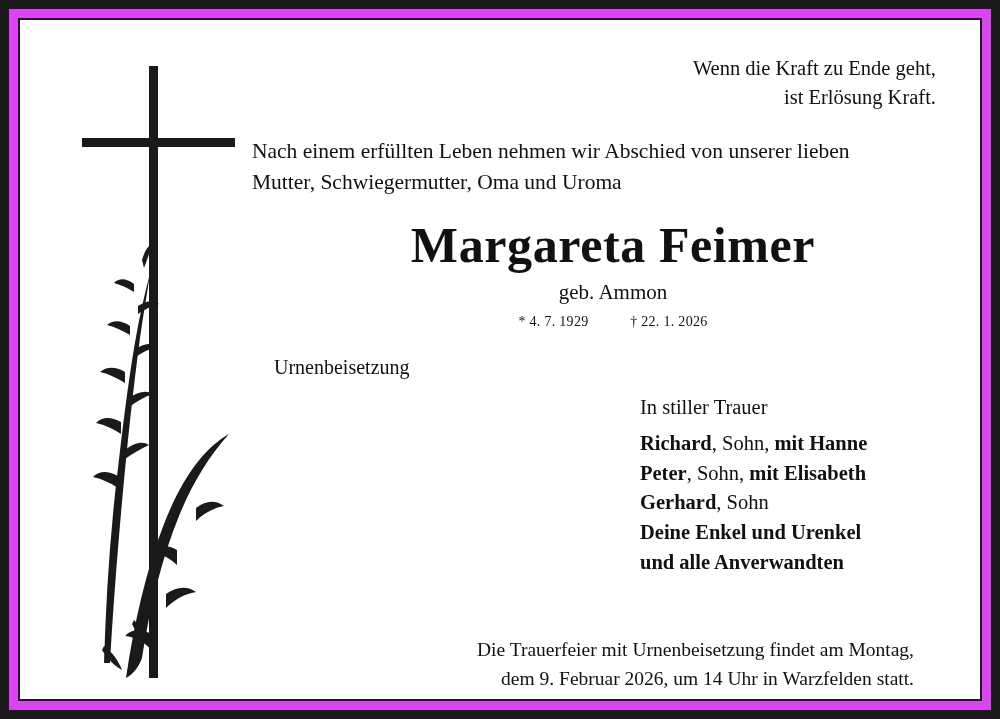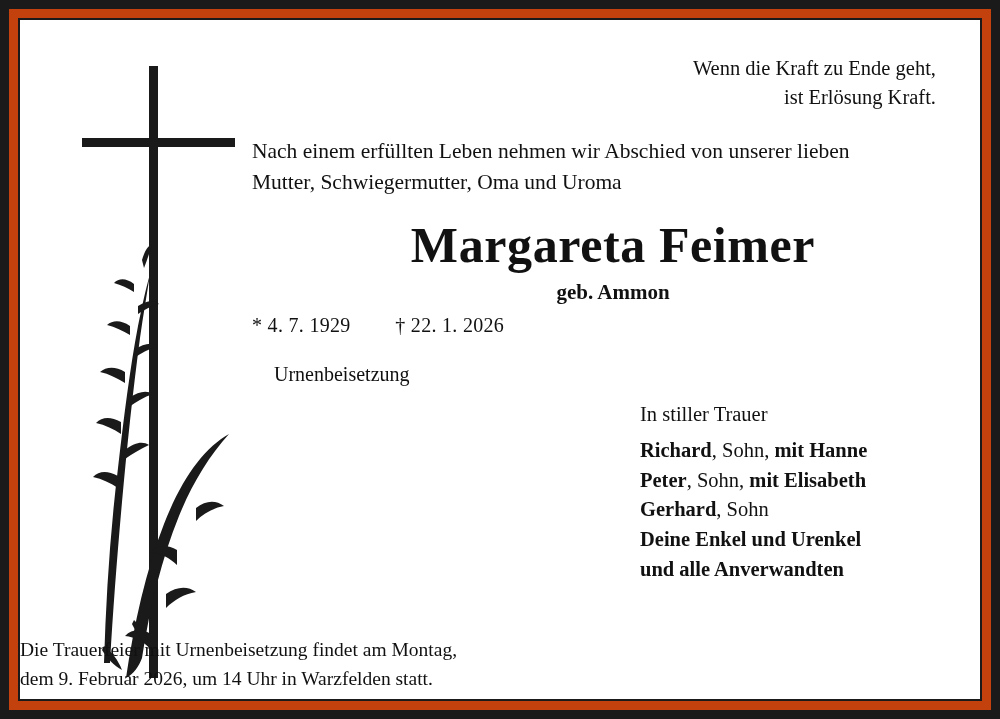--- a/index.html
+++ b/index.html
@@ -13,21 +13,21 @@
     font-family: "Liberation Serif", serif;
     color: #111111;
     overflow: hidden;
   }
 
   .obituary {
     position: relative;
     box-sizing: border-box;
     width: 1000px;
     height: 719px;
-    background: #c2410c;
+    background: #d946ef;
     border: 9px solid #1a1a1a;
     padding: 9px;
   }
   .inner-frame {
     position: relative;
     box-sizing: border-box;
     width: 100%;
     height: 100%;
     border: 2px solid #1a1a1a;
     background: #ffffff;
@@ -74,27 +74,27 @@
     font-size: 50px;
     font-weight: bold;
     letter-spacing: 0.6px;
     line-height: 1.05;
   }
 
   .maiden {
     margin-top: 9px;
     text-align: center;
     font-size: 21px;
-    font-weight: bold;
+    font-weight: normal;
   }
 
   .dates {
     margin-top: 9px;
-    text-align: left;
-    font-size: 20px;
+    text-align: center;
+    font-size: 14px;
     letter-spacing: 0.3px;
   }
   .dates .sep { display: inline-block; width: 34px; }
 
   .place {
     margin-top: 26px;
     font-size: 20px;
     text-align: left;
     padding-left: 22px;
   }
@@ -110,21 +110,21 @@
     margin-bottom: 6px;
   }
   .mourners .row { font-weight: normal; }
   .mourners .row b { font-weight: bold; }
 
   .funeral {
     position: absolute;
     left: 0;
     right: 0;
     bottom: 6px;
-    text-align: left;
+    text-align: right;
     font-size: 19.5px;
     line-height: 1.5;
     padding-right: 66px;
   }
 </style>
 </head>
 <body>
 
 <div class="obituary">
   <div class="inner-frame">

